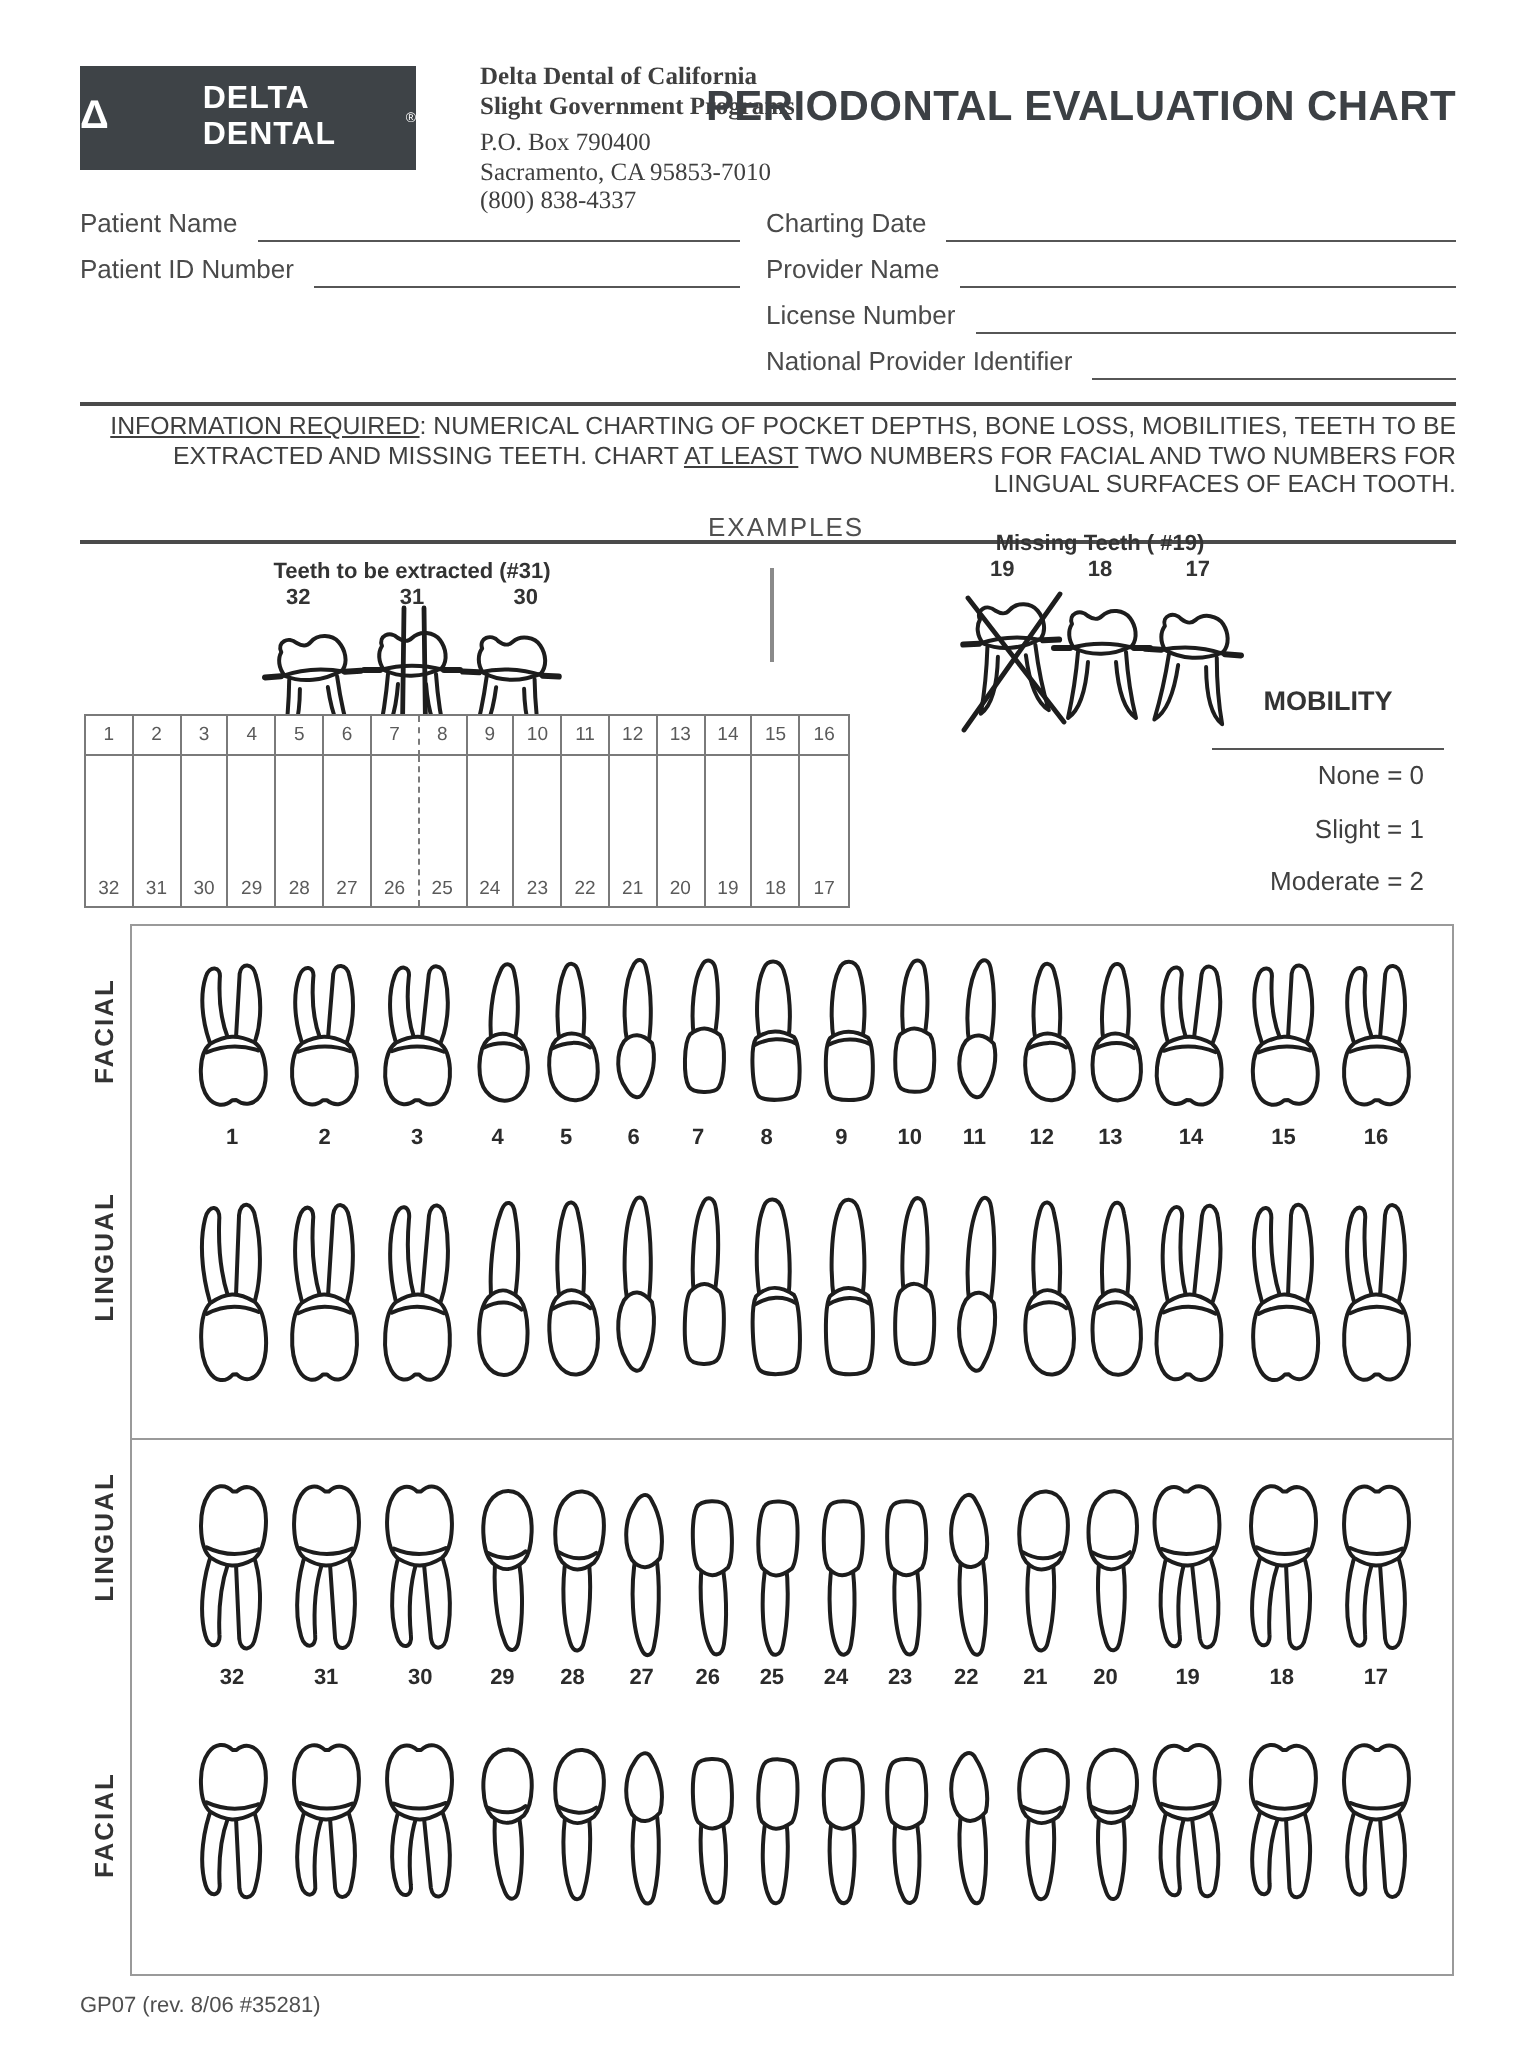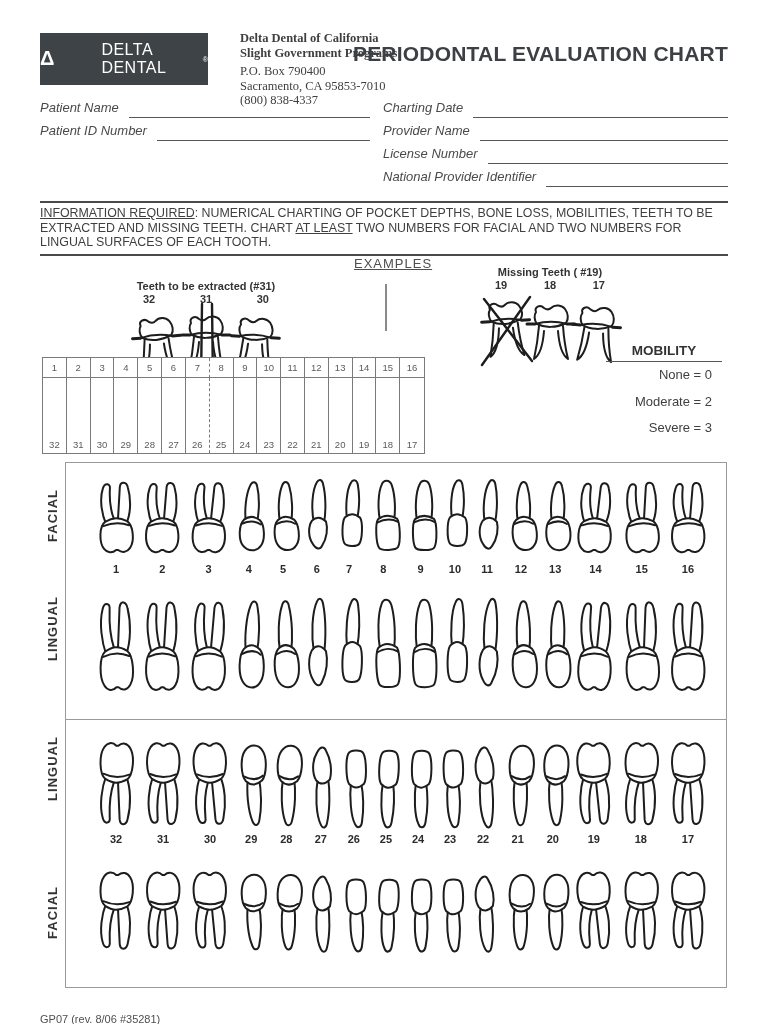--- a/index.html
+++ b/index.html
@@ -7,58 +7,58 @@
     --table_border:#7a7a7a; --box_border:#9a9a9a; --tooth_ink:#1d1d1d; --muted:#5a5a5a;
   }
   *{margin:0;padding:0;box-sizing:border-box;}
   body{background:#e9e9e9;font-family:"Liberation Sans",sans-serif;}
   .page{position:relative;width:770px;height:1024px;background:#fff;margin:0 auto;overflow:hidden;}
 
   
   .logo{position:absolute;left:40px;top:33px;width:168px;height:52px;background:var(--logo_bg);
         display:flex;align-items:center;justify-content:center;color:#fff;}
   .logo .mark{font-size:20px;font-weight:bold;margin-right:7px;transform:translateY(-1px);}
-  .logo .word{font-size:16px;font-weight:normal;letter-spacing:.5px;padding-left:40px;}
+  .logo .word{font-size:16px;font-weight:bold;letter-spacing:.5px;padding-left:40px;}
   .logo .reg{font-size:7px;vertical-align:top;margin-left:2px;}
   .address{position:absolute;left:240px;top:31px;font-family:Liberation Serif, serif;
            font-size:12.5px;line-height:14.5px;color:#3f3f3f;}
   .address .org{font-weight:bold;}
   .address .gap{height:4px;}
   .doc-title{position:absolute;right:42px;top:42px;font-size:21px;font-weight:bold;
              color:var(--ink);letter-spacing:.2px;}
 
   
   .form-col{position:absolute;top:100px;}
   .form-col.left{left:40px;width:330px;}
   .form-col.right{left:383px;width:345px;}
-  .form-row{height:23px;display:flex;align-items:flex-start;font-style:italic;}
+  .form-row{height:23px;display:flex;align-items:center;}
   .form-row .flabel{font-size:13px;color:var(--label);padding-right:10px;white-space:nowrap;line-height:15px;}
   .fill-line{flex:1;border-bottom:1px solid #565656;height:18px;}
 
   
   .instructions{position:absolute;left:40px;top:201px;width:688px;
                 border-top:2px solid var(--rule);border-bottom:2px solid var(--rule);
-                padding:3px 0 4px;font-size:12.4px;line-height:14.6px;color:#3f3f3f;}
+                padding:3px 0 20px;font-size:12.4px;line-height:14.6px;color:#3f3f3f;text-align:right;}
   .instructions .u{text-decoration:underline;}
 
   
   .ex-group{position:absolute;text-align:center;}
   .ex-extraction{left:118px;top:254px;width:176px;margin-top:26px;}
   .ex-missing{left:472px;top:266px;width:156px;}
   .ex-title{font-size:11px;font-weight:bold;color:#333;white-space:nowrap;}
   .ex-nums{display:flex;justify-content:space-between;margin:1px auto 8px;font-size:11px;font-weight:bold;color:#333;}
   .ex-extraction .ex-nums{width:142px;padding:0 8px;}
   .ex-missing .ex-nums{width:126px;padding:0 8px;}
-  .examples-label{position:absolute;left:354px;top:256px;font-size:13px;color:#4f4f4f;letter-spacing:1px;text-decoration:underline;}
+  .examples-label{position:absolute;left:354px;top:256px;font-size:13px;color:#4f4f4f;letter-spacing:1px;}
   .examples-divider{position:absolute;left:385px;top:284px;height:47px;width:0;border-left:2px solid #8a8a8a;}
 
   
   .mobility{position:absolute;left:600px;top:343px;width:128px;}
   .mobility .m-head{font-size:13.5px;font-weight:bold;color:#333;text-align:center;
-                    margin:0 6px;padding-bottom:3px;border-bottom:1.5px solid #555;}
+                    margin:0 6px;padding-bottom:16px;border-bottom:1.5px solid #555;}
   .mobility .m-entry{text-align:right;padding-right:16px;font-size:13px;color:#3f3f3f;line-height:26.5px;}
 
   
   .ptable{position:absolute;left:42px;top:357px;width:383px;height:97px;
           border:1.5px solid var(--table_border);display:grid;
           grid-template-columns:repeat(16,1fr);grid-template-rows:20px 1fr;background:#fff;}
   .ptable .hc{border-right:1px solid var(--table_border);border-bottom:1px solid var(--table_border);
               display:flex;align-items:center;justify-content:center;font-size:9.5px;color:var(--muted);}
   .ptable .bc{border-right:1px solid var(--table_border);display:flex;align-items:flex-end;
               justify-content:center;padding-bottom:3px;font-size:9.5px;color:var(--muted);}
@@ -76,21 +76,21 @@
   .teeth-row.top-align{align-items:flex-start;}
   .tooth-cell{display:flex;flex-direction:column;align-items:center;}
   .tooth-num{font-size:11px;font-weight:bold;color:#2b2b2b;margin-top:2px;}
   .tooth-svg{overflow:visible;}
   svg path{stroke:var(--tooth_ink);stroke-width:2px;fill:none;stroke-linecap:round;
            stroke-linejoin:round;vector-effect:non-scaling-stroke;}
   svg path.crown{fill:#fff;}
   svg path.mark{stroke-width:2.4px;}
   svg path.tick{stroke-width:3px;}
 
-  .footer{position:absolute;left:40px;top:997px;font-size:11px;color:#4f4f4f;margin-top:16px;}
+  .footer{position:absolute;left:40px;top:997px;font-size:11px;color:#4f4f4f;}
 </style>
 </head>
 <body>
 
 <svg width="0" height="0" style="position:absolute">
   <defs>
     <g id="t-molar">
       <path d="M10 56 C6 44 4 26 8 13 C10 6 16 7 15 14 C14 27 15 40 18 50 M22 50 C23 38 24 25 25 12 C26 5 32 6 33 13 C36 27 35 45 30 56"></path>
       <path class="crown" d="M9 53 C3 58 2 77 7 85 C10 90 15 91 19 87 L21 87 C25 91 30 90 33 85 C38 77 37 58 31 53 C23 48 17 48 9 53 Z"></path>
       <path d="M7 58 C16 54 24 54 33 58"></path>
@@ -202,20 +202,21 @@
       <use href="#ex-molar" transform="translate(47,5)"></use>
       <use href="#ex-molar" transform="translate(92,7) rotate(4 20 28)"></use>
       <path class="mark" d="M0 0 L48 62 M46 -2 L-2 66"></path>
     </svg>
   </div>
 
   <div class="mobility">
     <div class="m-head">MOBILITY</div>
     <div>
         <div class="m-entry">None = 0</div>
+        <div class="m-entry">Slight = 1</div>
         <div class="m-entry">Moderate = 2</div>
         <div class="m-entry">Severe = 3</div>
       </div>
   </div>
 
   <div class="ptable">
       <div class="hc">1</div>
       <div class="hc">2</div>
       <div class="hc">3</div>
       <div class="hc">4</div>

